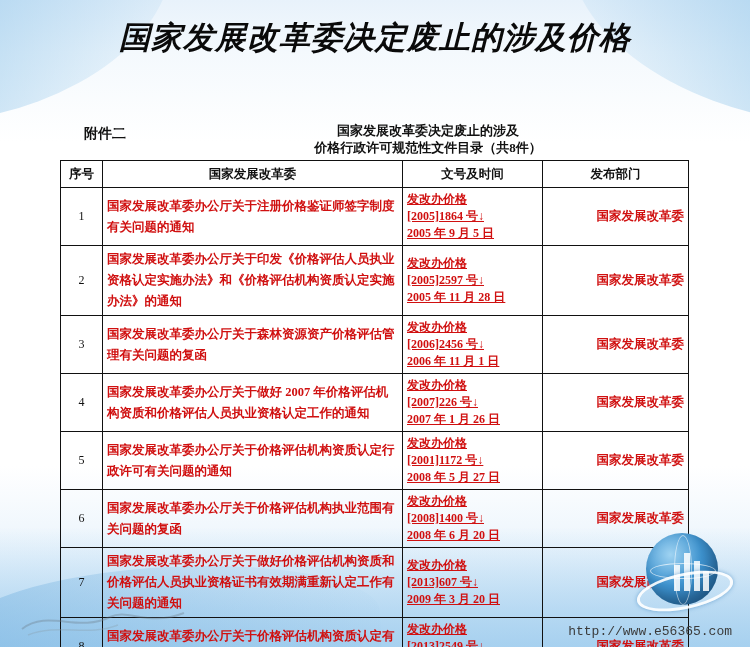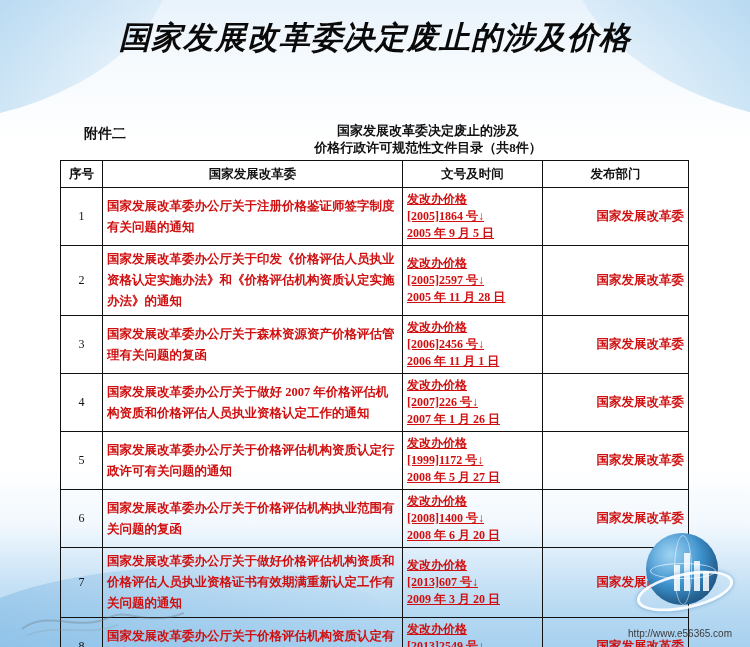--- a/index.html
+++ b/index.html
@@ -209,22 +209,22 @@
     bottom: 0;
     display: block;
     width: 6px;
     background: rgba(255,255,255,0.85);
   }
 
   
   .url {
     position: absolute;
     right: 18px; bottom: 8px;
-    font-family: Liberation Sans, sans-serif;
-    font-size: 10px;
+    font-family: Liberation Mono, monospace;
+    font-size: 13px;
     color: #3b3b3b;
   }
   
   .sig {
     position: absolute;
     left: 18px; bottom: 10px;
     width: 170px; height: 34px;
     opacity: 0.35;
   }
 </style>
@@ -304,21 +304,21 @@
             <span class="num-line">[2007]226 号↓</span>
             <span class="num-line">2007 年 1 月 26 日</span>
           </td>
           <td class="dept-cell">国家发展改革委</td>
         </tr>
         <tr>
           <td class="no-cell">5</td>
           <td class="name-cell">国家发展改革委办公厅关于价格评估机构资质认定行政许可有关问题的通知</td>
           <td class="num-cell">
             <span class="num-line">发改办价格</span>
-            <span class="num-line">[1999]1172 号↓</span>
+            <span class="num-line">[2001]1172 号↓</span>
             <span class="num-line">2008 年 5 月 27 日</span>
           </td>
           <td class="dept-cell">国家发展改革委</td>
         </tr>
         <tr>
           <td class="no-cell">6</td>
           <td class="name-cell">国家发展改革委办公厅关于价格评估机构执业范围有关问题的复函</td>
           <td class="num-cell">
             <span class="num-line">发改办价格</span>
             <span class="num-line">[2008]1400 号↓</span>

